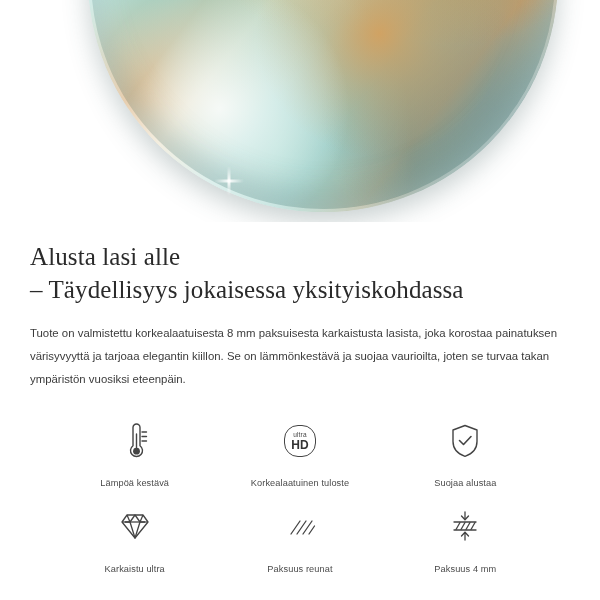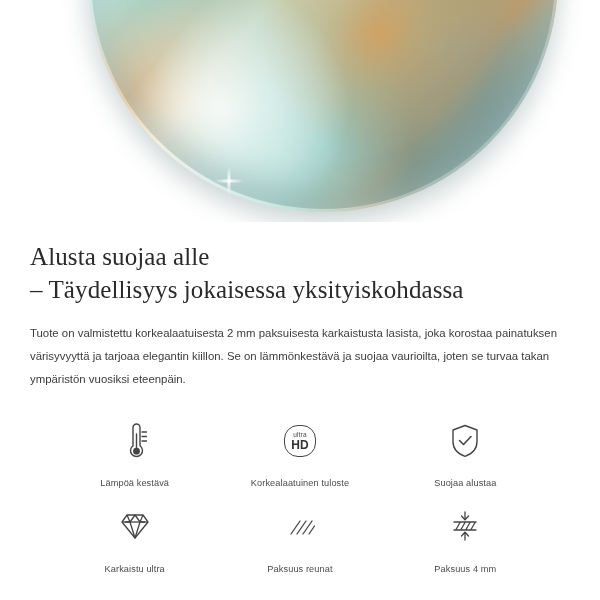--- a/index.html
+++ b/index.html
@@ -162,25 +162,25 @@
 <body>
 
 <div class="hero">
   <div class="hero-plate"></div>
   <div class="hero-sparkle"></div>
 </div>
 
 <div class="content">
 
   <h1 class="title">
-    <span>Alusta suojaa alle</span>
+    <span>Alusta lasi alle</span>
     <span class="line2">– Täydellisyys jokaisessa yksityiskohdassa</span>
   </h1>
 
-  <p class="body-copy">Tuote on valmistettu korkealaatuisesta 2 mm paksuisesta karkaistusta lasista, joka korostaa painatuksen värisyvyyttä ja tarjoaa elegantin kiillon. Se on lämmönkestävä ja suojaa vaurioilta, joten se turvaa takan ympäristön vuosiksi eteenpäin.</p>
+  <p class="body-copy">Tuote on valmistettu korkealaatuisesta 8 mm paksuisesta karkaistusta lasista, joka korostaa painatuksen värisyvyyttä ja tarjoaa elegantin kiillon. Se on lämmönkestävä ja suojaa vaurioilta, joten se turvaa takan ympäristön vuosiksi eteenpäin.</p>
 
   <div class="features">
 
     <div class="feature">
       <div class="feature-icon">
         <svg width="36" height="40" viewBox="0 0 36 40">
           <g fill="none" stroke="#444" stroke-width="1.4" stroke-linecap="round">
             <path d="M16 6.5a3.5 3.5 0 0 1 7 0v18.2a6 6 0 1 1-7 0z"></path>
             <line x1="19.5" y1="13" x2="19.5" y2="27"></line>
             <line x1="25" y1="11" x2="29.5" y2="11"></line>

